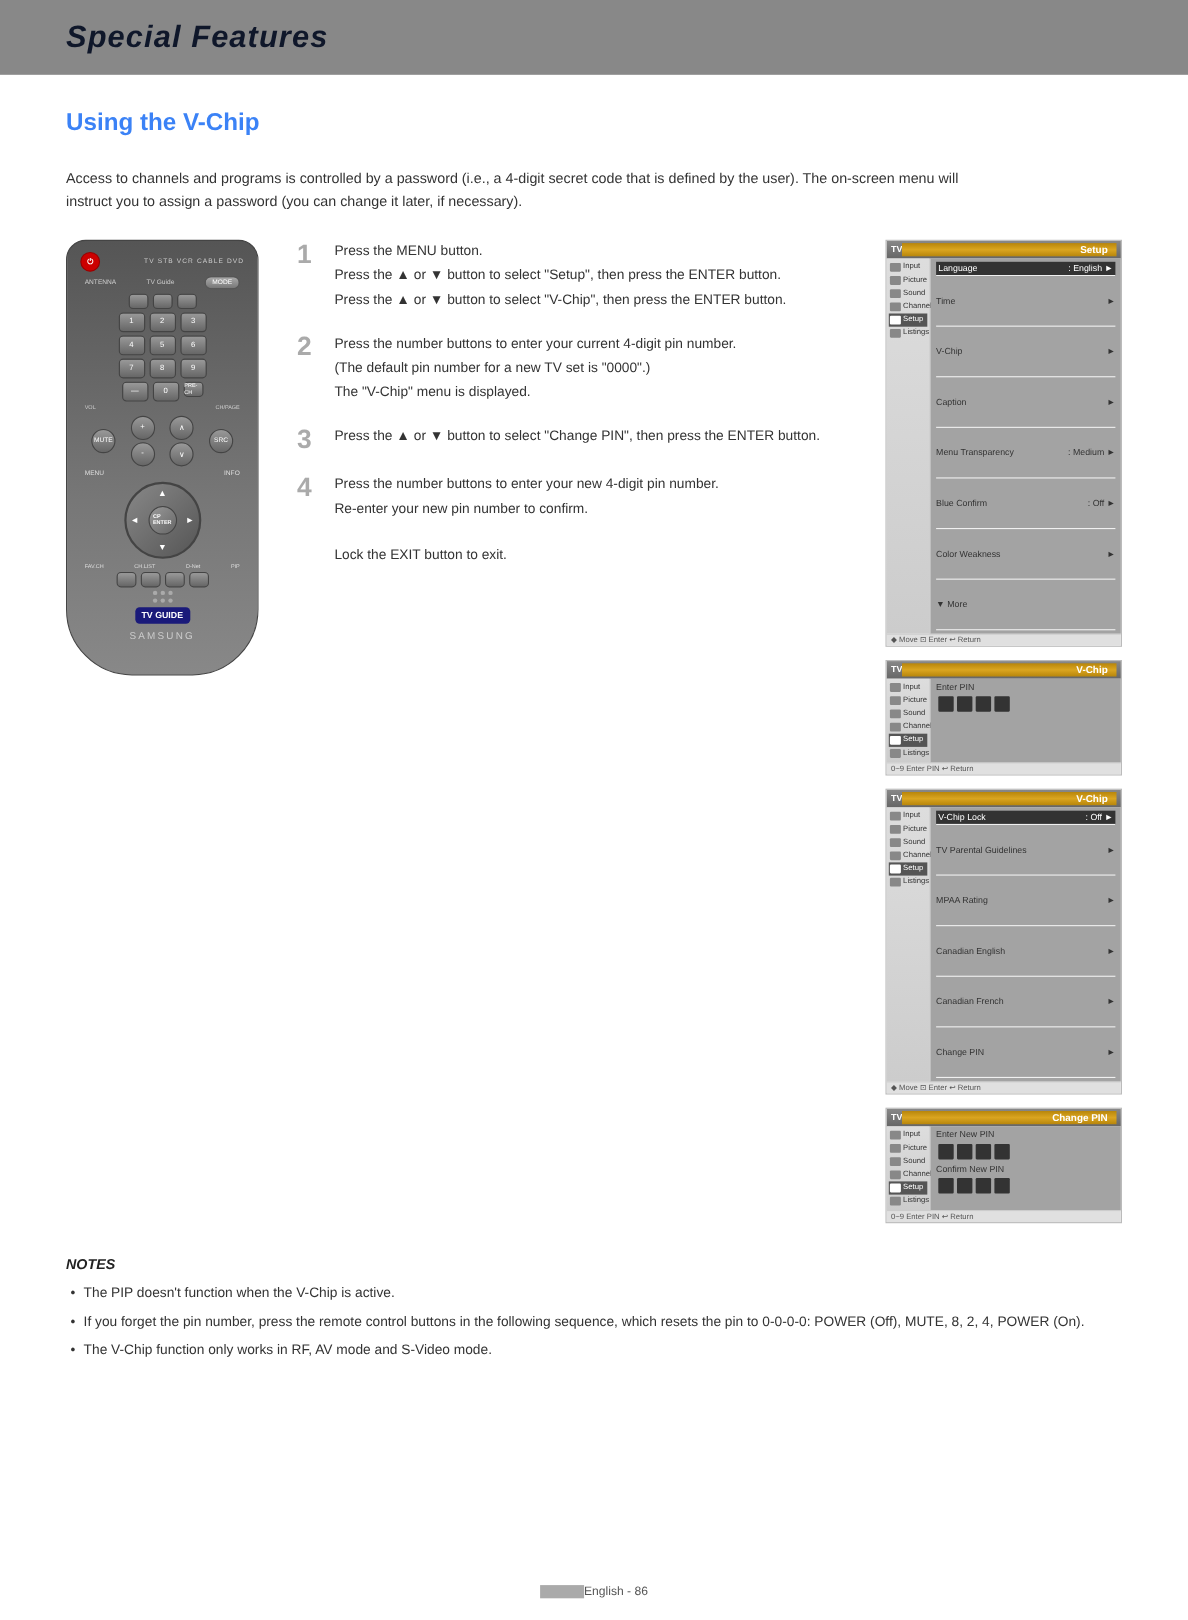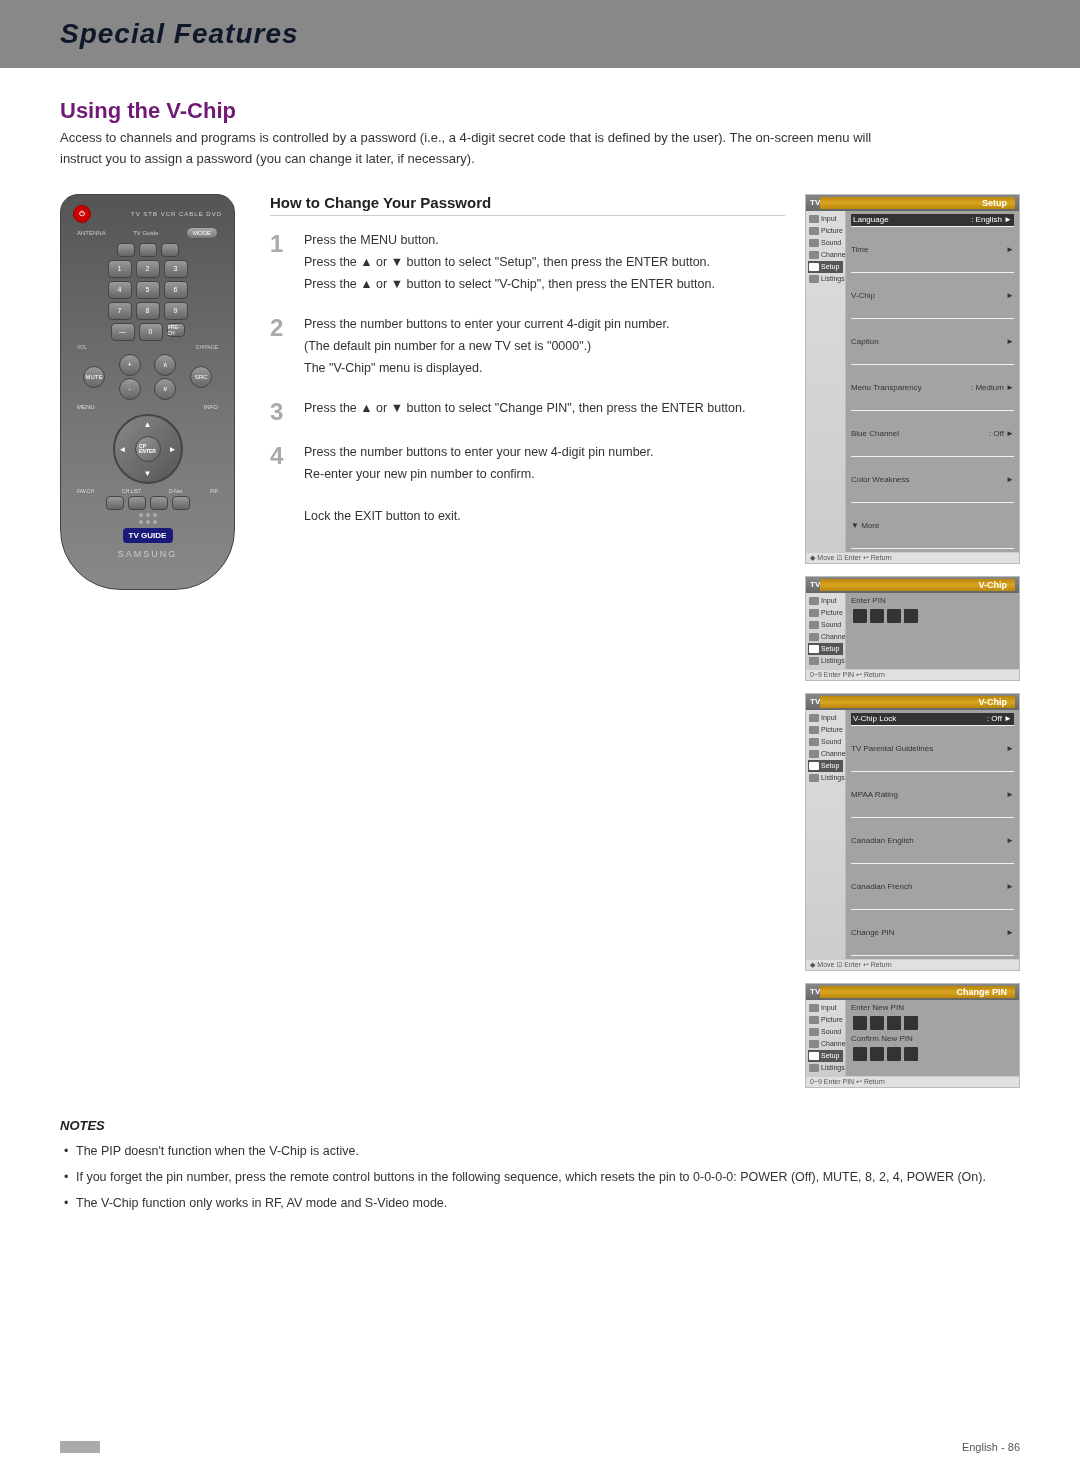--- a/index.html
+++ b/index.html
@@ -27,22 +27,22 @@
       letter-spacing: 1px;
     }
 
     .content-area {
       padding: 0 60px;
     }
 
     .section-title {
       font-size: 22px;
       font-weight: bold;
-      color: #701a75;
-      margin-bottom: 4px;
+      color: #3b82f6;
+      margin-bottom: 28px;
     }
 
     .intro-text {
       font-size: 13px;
       line-height: 1.6;
       color: #333;
       max-width: 820px;
       margin-bottom: 24px;
     }
 
@@ -458,21 +458,21 @@
       left: 4px;
     }
 
     
     .page-footer {
       position: absolute;
       bottom: 20px;
       left: 60px;
       right: 60px;
       display: flex;
-      justify-content: space-between;
+      justify-content: center;
       align-items: center;
     }
 
     .footer-bar {
       width: 40px;
       height: 12px;
       background: #aaa;
     }
 
     .footer-text {
@@ -604,21 +604,20 @@
         <div class="tv-guide-logo">
           <span style="font-size:8px;font-weight:bold;">TV
 GUIDE</span>
         </div>
 
         <div class="samsung-label">SAMSUNG</div>
       </div>
     </div>
 
     <div class="instructions-area">
-      <div class="how-to-title">How to Change Your Password</div>
 
       <div class="step-row">
         <div class="step-number">1</div>
         <div class="step-text">
           <p>Press the MENU button.</p>
           <p>Press the ▲ or ▼ button to select "Setup", then press the ENTER button.</p>
           <p>Press the ▲ or ▼ button to select "V-Chip", then press the ENTER button.</p>
         </div>
       </div>
 
@@ -698,21 +697,21 @@
             </div>
             <div class="tv-menu-item">
               <span>Caption</span>
               <span>►</span>
             </div>
             <div class="tv-menu-item">
               <span>Menu Transparency</span>
               <span>: Medium ►</span>
             </div>
             <div class="tv-menu-item">
-              <span>Blue Channel</span>
+              <span>Blue Confirm</span>
               <span>: Off ►</span>
             </div>
             <div class="tv-menu-item">
               <span>Color Weakness</span>
               <span>►</span>
             </div>
             <div class="tv-menu-item">
               <span>▼ More</span>
             </div>
           </div>

